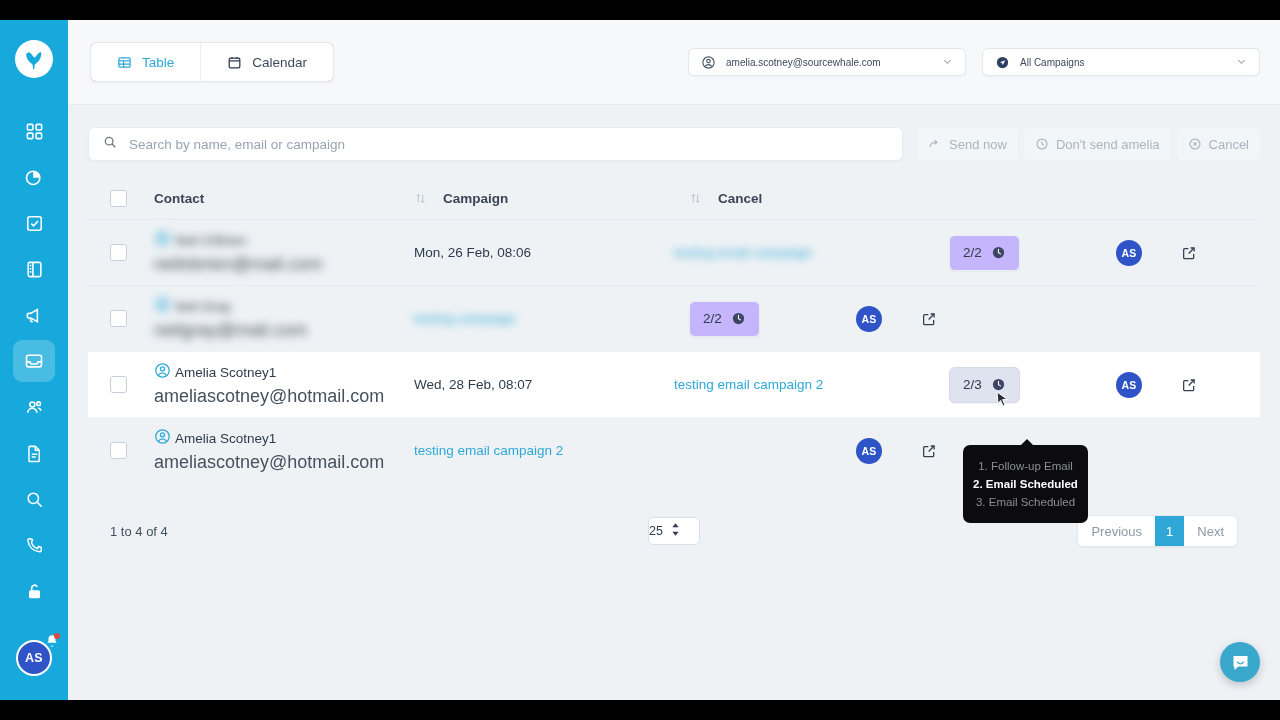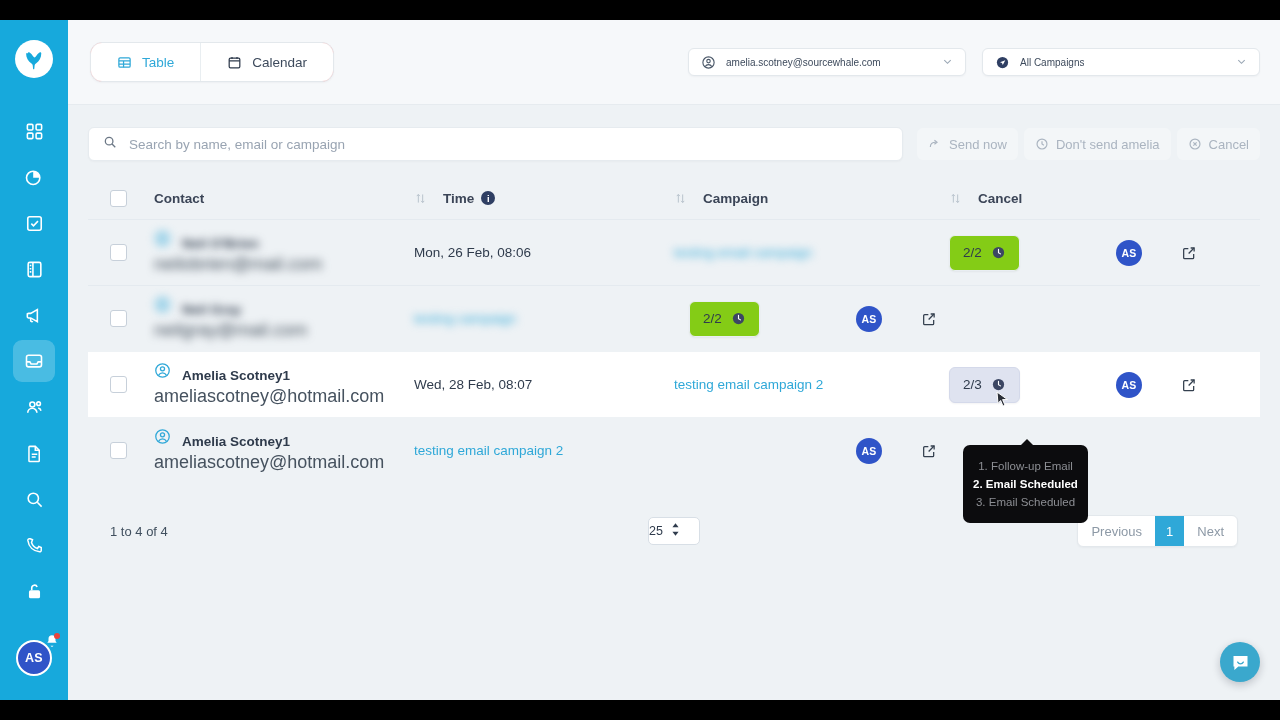--- a/index.html
+++ b/index.html
@@ -60,21 +60,21 @@
 
   .topbar {
     height: 85px; background: #f6f8fa;
     display: flex; align-items: center;
     padding: 0 20px 0 22px;
     border-bottom: 1px solid #e6ebef;
     flex: none;
   }
   .seg {
     display: flex; background: #fca5a5;
-    border: 1px solid #e3e8ec; border-radius: 12px; overflow: hidden;
+    border: 1px solid #e3e8ec; border-radius: 6px; overflow: hidden;
     box-shadow: 0 1px 2px rgba(16,24,40,0.04);
   }
   .seg-btn {
     height: 38px; padding: 0 26px;
     display: flex; align-items: center; gap: 10px;
     font-size: 13.5px; color: #3d4a5c; background: #fff;
   }
   .seg-btn + .seg-btn { border-left: 1px solid #e9eef1; }
   .seg-btn.active { color: #2fa8d8; }
   .topbar-right { margin-left: auto; display: flex; gap: 16px; }
@@ -143,30 +143,30 @@
     border-top: 1px solid #e4eaef;
     background: #eef2f5;
   }
   .row.hover { background: #ffffff; border-top-color: #eef2f5; }
   .row.hover + .row { border-top-color: #eef2f5; }
   .chk {
     width: 17px; height: 17px; border-radius: 3px;
     border: 1px solid #c7d0da; background: #fff;
   }
   .contact { display: flex; flex-direction: column; gap: 3px; }
-  .contact-top { display: flex; align-items: flex-end; gap: 11px; font-weight: bold; }
+  .contact-top { display: flex; align-items: center; gap: 4px; }
   .contact-name { font-size: 13.5px; color: #2f3b4c; }
   .contact-mail { font-size: 18px; color: #46525f; }
   .blurred { filter: blur(4px); user-select: none; }
   .time { font-size: 13.5px; color: #2f3b4c; }
   .campaign { font-size: 13.5px; color: #2fa8d8; }
 
   .steps-badge {
     height: 36px; min-width: 68px; padding: 0 13px;
-    background: #84cc16; border-radius: 6px;
+    background: #c4b5fd; border-radius: 6px;
     border: 1px solid #e9eef2;
     display: inline-flex; align-items: center; gap: 9px;
     font-size: 13.5px; color: #2f3b4c;
     box-shadow: 0 1px 2px rgba(16,24,40,0.05);
     position: relative;
   }
   .steps-badge.hovered { background: #dfe3f0; border-color: #d4d9ea; }
   .clock-ico { width: 15px; height: 15px; color: #3c4663; display: flex; }
   .cursor { position: absolute; left: 46px; top: 23px; width: 14px; }
 
@@ -415,30 +415,20 @@
           </div>
         </div>
       </div>
 
       <div class="table">
         <div class="thead">
           <div class="col-check">
             <div class="chk"></div>
           </div>
           <div class="col-contact">Contact</div>
-          <div class="col-time">
-            <span class="sort">
-              <svg width="13" height="13" viewBox="0 0 24 24" fill="none" stroke="currentColor" stroke-width="1.8">
-                <path d="M8 4.5v15M8 4.5L5.2 7.6M8 4.5l2.8 3.1"></path>
-                  <path d="M16 19.5v-15M16 19.5l-2.8-3.1M16 19.5l2.8-3.1"></path>
-              </svg>
-            </span>
-            <span>Time</span>
-            <span class="info-badge">i</span>
-          </div>
           <div class="col-campaign">
             <span class="sort">
               <svg width="13" height="13" viewBox="0 0 24 24" fill="none" stroke="currentColor" stroke-width="1.8">
                 <path d="M8 4.5v15M8 4.5L5.2 7.6M8 4.5l2.8 3.1"></path>
                   <path d="M16 19.5v-15M16 19.5l-2.8-3.1M16 19.5l2.8-3.1"></path>
               </svg>
             </span>
             <span>Campaign</span>
           </div>
           <div class="col-steps">

